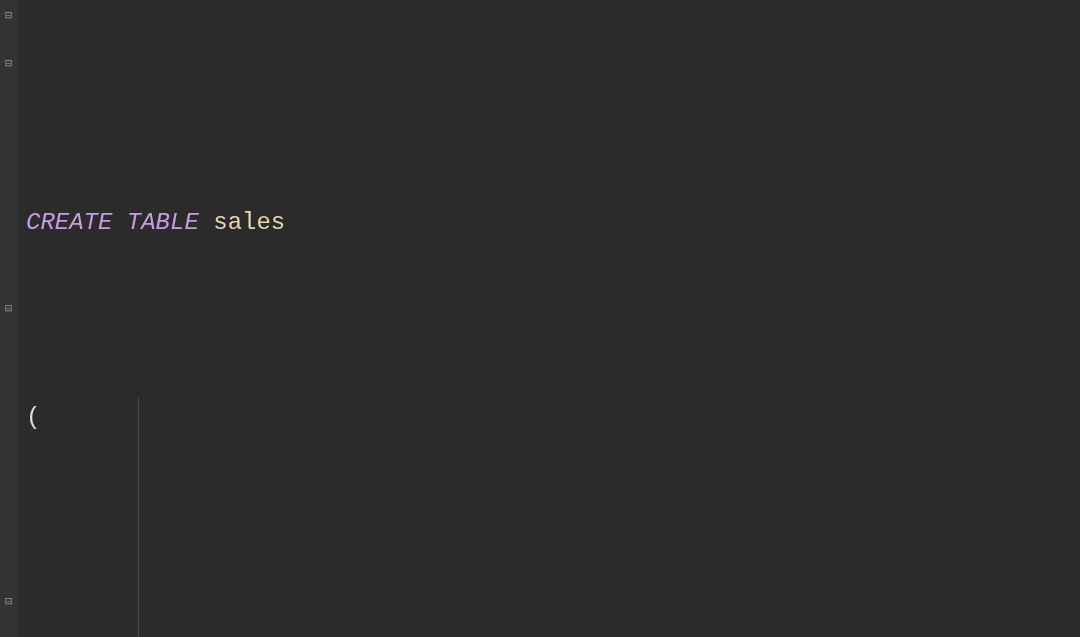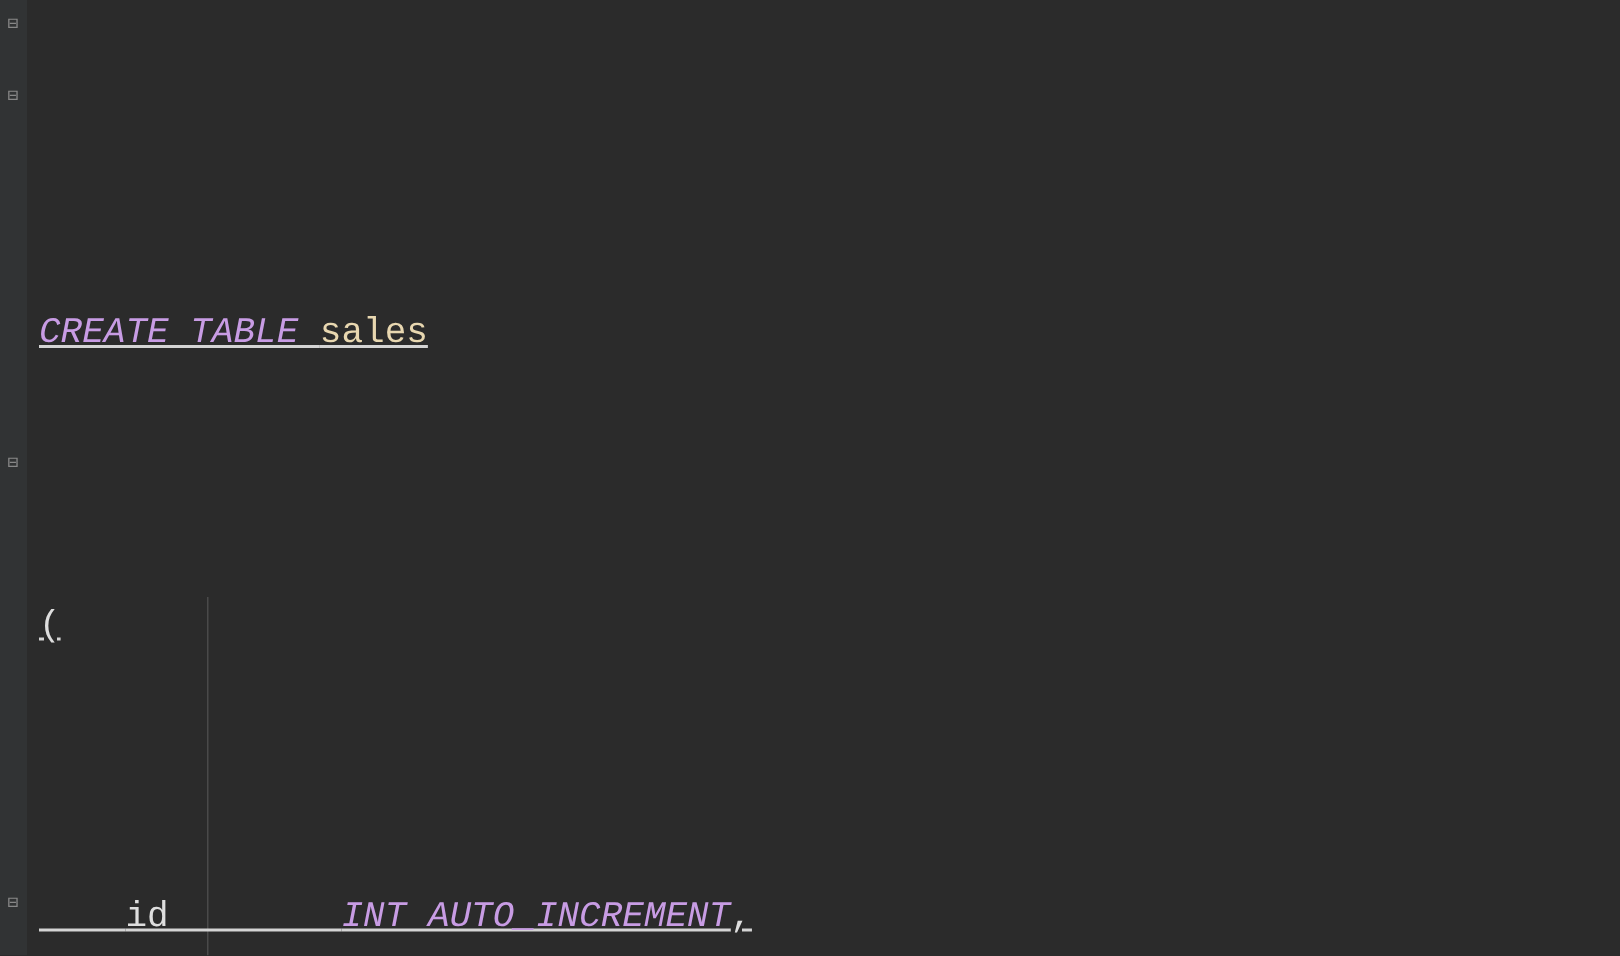--- a/index.html
+++ b/index.html
@@ -44,21 +44,20 @@
     .guide {
       position: absolute;
       width: 1px;
       background: #4a4a4a;
     }
     .line {
       display: block;
       padding-left: 8px;
       position: relative;
       height: 48.7px;
-      text-decoration: underline;
     }
     .kw { color: #c89ce4; }
     .ident { color: #e8d7b0; font-style: normal; }
     .plain { color: #dedede; font-style: normal; }
     .punct { color: #dedede; font-style: normal; }
   </style>
 </head>
 <body>
 
 <div class="gutter">
@@ -68,21 +67,20 @@
   <span class="fold-icon" style="top:596px;">⊟</span>
 </div>
 
 <div class="editor">
   <div class="guide" style="left:120px; top:398px; height:239px;"></div>
 
   <div class="line"><span class="kw">CREATE TABLE </span><span class="ident">sales</span></div>
 
   <div class="line"><span class="punct">(</span></div>
 
-  <div class="line"><span class="plain">    </span><span class="plain">id        </span><span class="kw">INT AUTO_INCREMENT</span><span class="punct">,</span></div>
 
   
 
   
 
   
 
   
 
   

